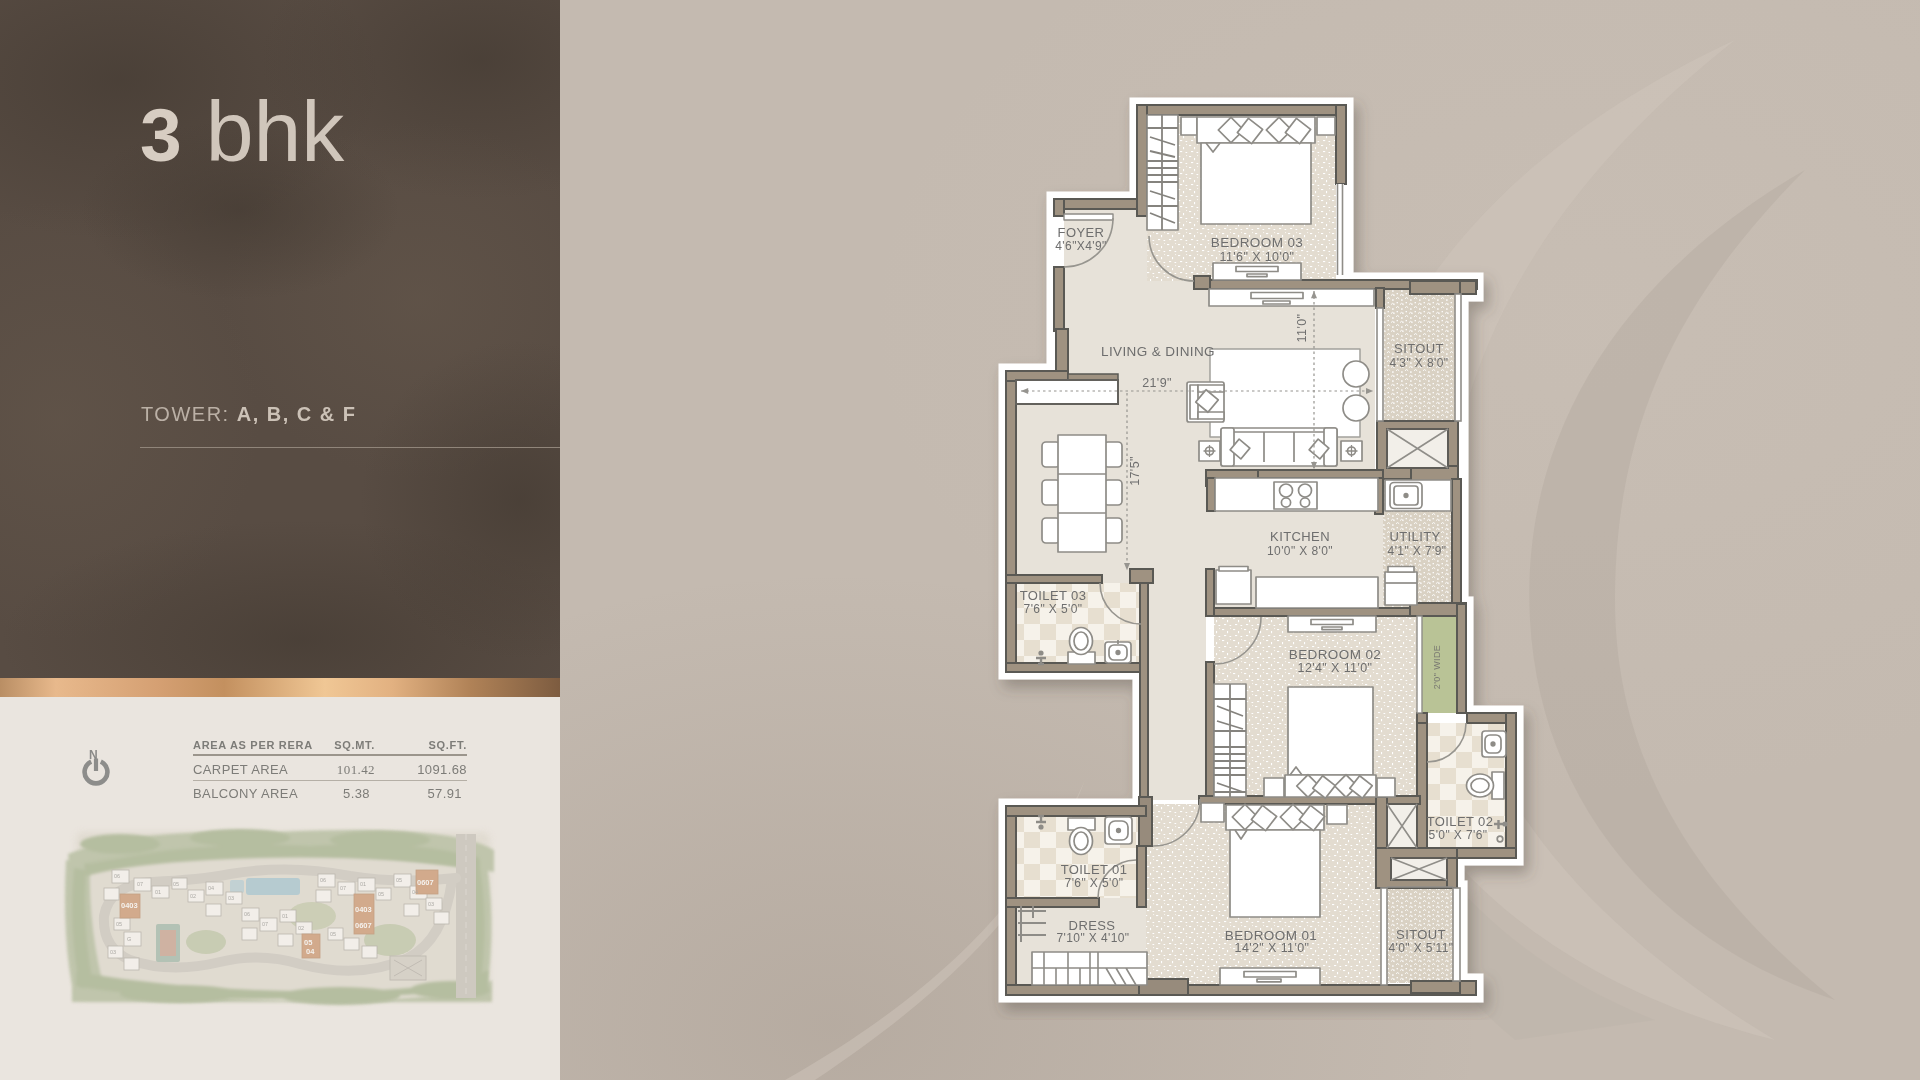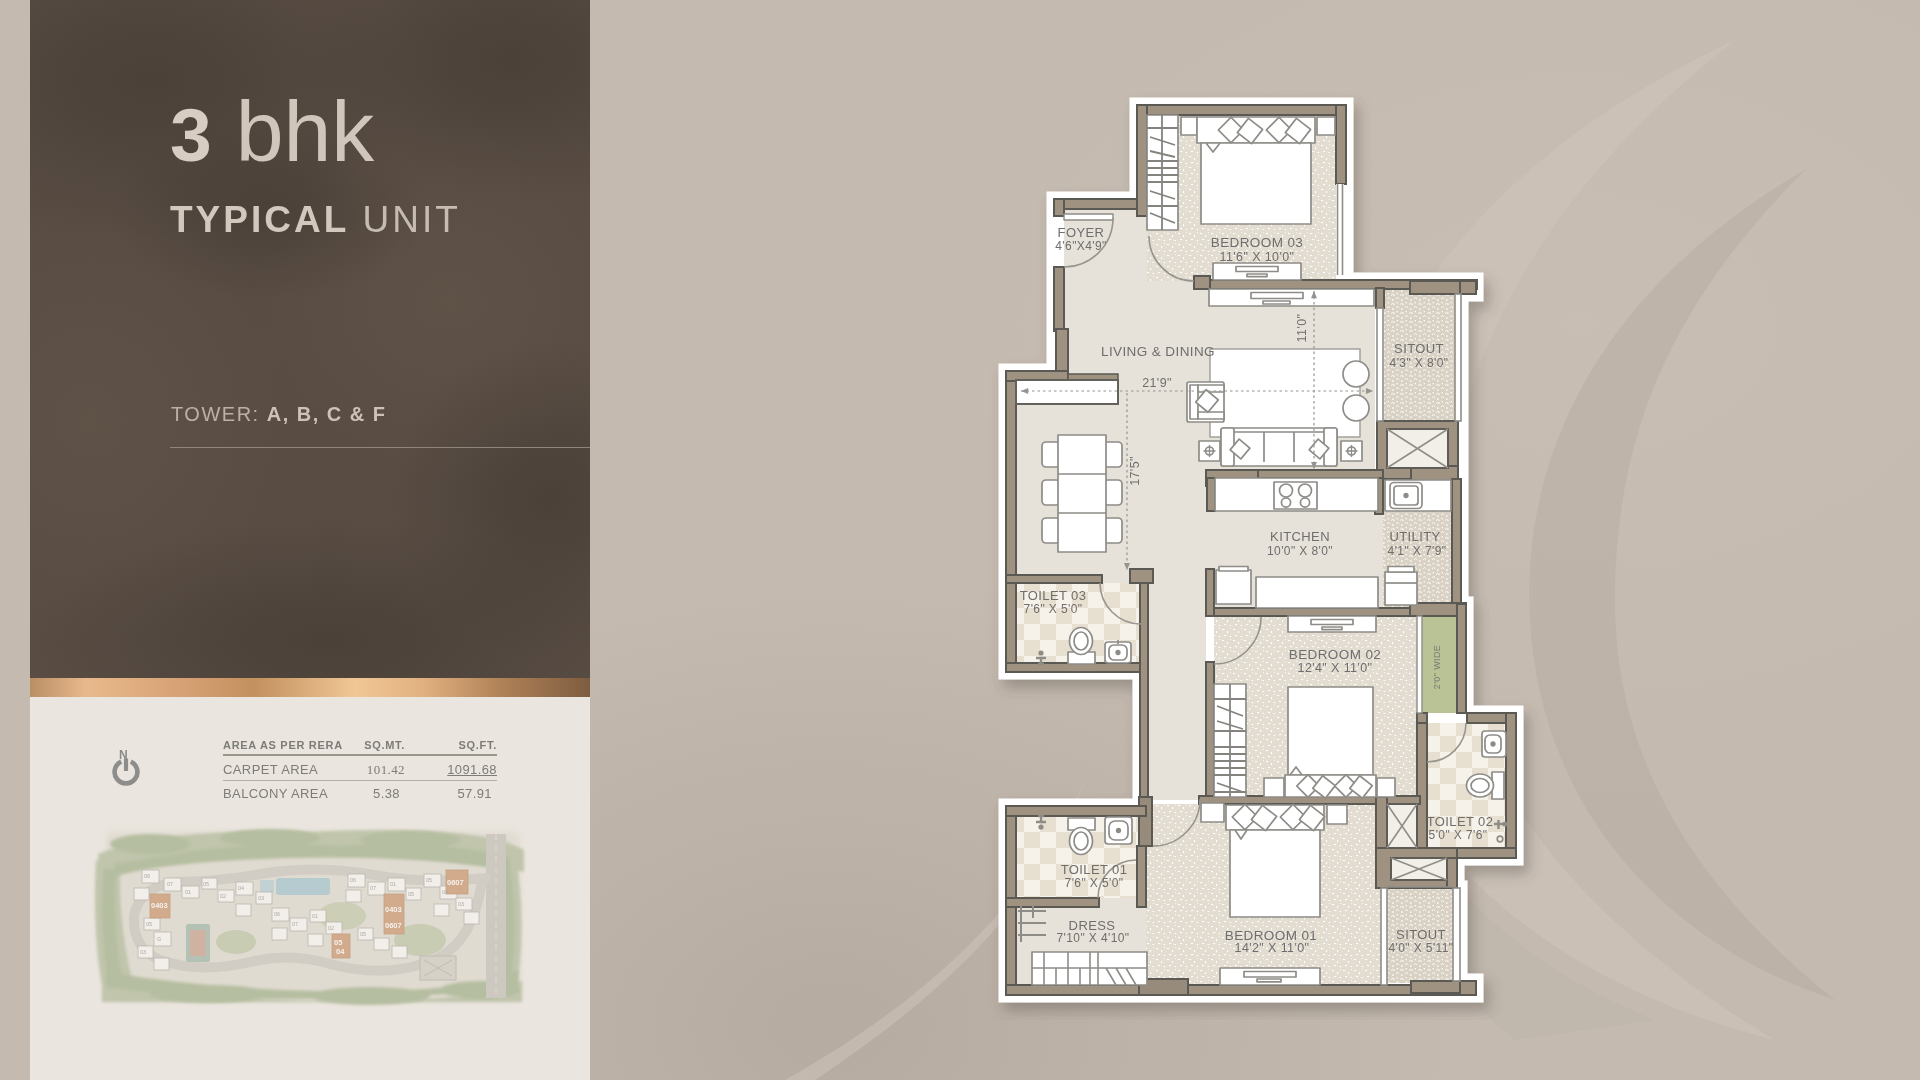--- a/index.html
+++ b/index.html
@@ -1,17 +1,17 @@
 <!DOCTYPE html>
 <html><head>
 <meta charset="utf-8">
 <style>
   html,body{margin:0;padding:0;}
   body{width:1920px;height:1080px;overflow:hidden;background:#c4bab0;font-family:"Liberation Sans",sans-serif;position:relative;}
-  #leftcol{position:absolute;left:0;top:0;width:560px;height:1080px;background:#eae5df;margin-left:30px;}
+  #leftcol{position:absolute;left:0;top:0;width:560px;height:1080px;background:#eae5df;}
   #brown{position:absolute;left:0;top:0;width:560px;height:678px;background:#564a41;}
   #copper{position:absolute;left:0;top:678px;width:560px;height:19px;
     background:linear-gradient(90deg,#b98e64 0%,#e8b98c 10%,#d5a073 28%,#c3905f 40%,#f0c795 58%,#e2b181 70%,#b08257 84%,#7d5c40 100%);}
 </style>
 </head>
 <body>
 
 <div id="pagebg"></div>
 
 <div style="position:absolute;left:560px;top:0;width:1360px;height:1080px;
@@ -46,21 +46,20 @@
       <ellipse cx="480" cy="60" rx="220" ry="140" fill="url(#blot1)"></ellipse>
       <ellipse cx="60" cy="420" rx="200" ry="220" fill="url(#blot2)"></ellipse>
       <ellipse cx="300" cy="640" rx="300" ry="120" fill="url(#blot1)"></ellipse>
       <ellipse cx="420" cy="300" rx="200" ry="180" fill="url(#blot2)"></ellipse>
       <ellipse cx="240" cy="210" rx="160" ry="90" fill="url(#blot1)"></ellipse>
       <ellipse cx="520" cy="500" rx="160" ry="160" fill="url(#blot1)"></ellipse>
     </svg>
 
     <div style="position:absolute;left:140px;top:88px;color:#d7cdc2;font-size:86px;letter-spacing:0px;line-height:86px;"><b style="font-weight:bold;font-size:75px;">3</b> <span style="font-weight:normal;opacity:.95;">bhk</span></div>
 
-    <div style="position:absolute;left:140px;top:199px;color:#d2c8bd;font-size:37px;letter-spacing:3px;"><b>TYPICAL</b> <span style="opacity:.9;">UNIT</span></div>
 
 
     <div style="position:absolute;left:141px;top:403px;color:#ccc2b7;font-size:20px;letter-spacing:1.5px;"><span style="opacity:.85;">TOWER:</span> <b>A, B, C &amp; F</b></div>
 
     <div style="position:absolute;left:140px;top:447px;width:420px;height:1px;background:#90857a;"></div>
 
   </div>
 
   <div id="copper"></div>
 
@@ -75,21 +74,21 @@
   <div style="position:absolute;left:193px;top:738px;width:274px;color:#7d7c78;">
     <div style="font-size:11px;font-weight:bold;letter-spacing:0.7px;position:relative;height:14px;padding-top:1px;">
       <span>AREA AS PER RERA</span>
       <span style="position:absolute;right:92px;">SQ.MT.</span>
       <span style="position:absolute;right:0;">SQ.FT.</span>
     </div>
     <div style="height:1.8px;background:#9b958c;margin-top:1px;"></div>
     <div style="font-size:13px;letter-spacing:0.4px;position:relative;height:14px;margin-top:6px;">
       <span>CARPET AREA</span>
       <span style="position:absolute;right:92px;font-family:Liberation Serif, serif;">101.42</span>
-      <span style="position:absolute;right:0;text-decoration:underline;">1091.68</span>
+      <span style="position:absolute;right:0;">1091.68</span>
     </div>
     <div style="height:1.6px;background:#b5afa6;margin-top:4px;"></div>
     <div style="font-size:13px;letter-spacing:0.4px;position:relative;height:14px;margin-top:5px;">
       <span>BALCONY AREA</span>
       <span style="position:absolute;right:97px;">5.38</span>
       <span style="position:absolute;right:5px;">57.91</span>
     </div>
   </div>
 
   <svg id="siteplan" width="440" height="190" viewBox="0 0 440 190" style="position:absolute;left:60px;top:820px;">

